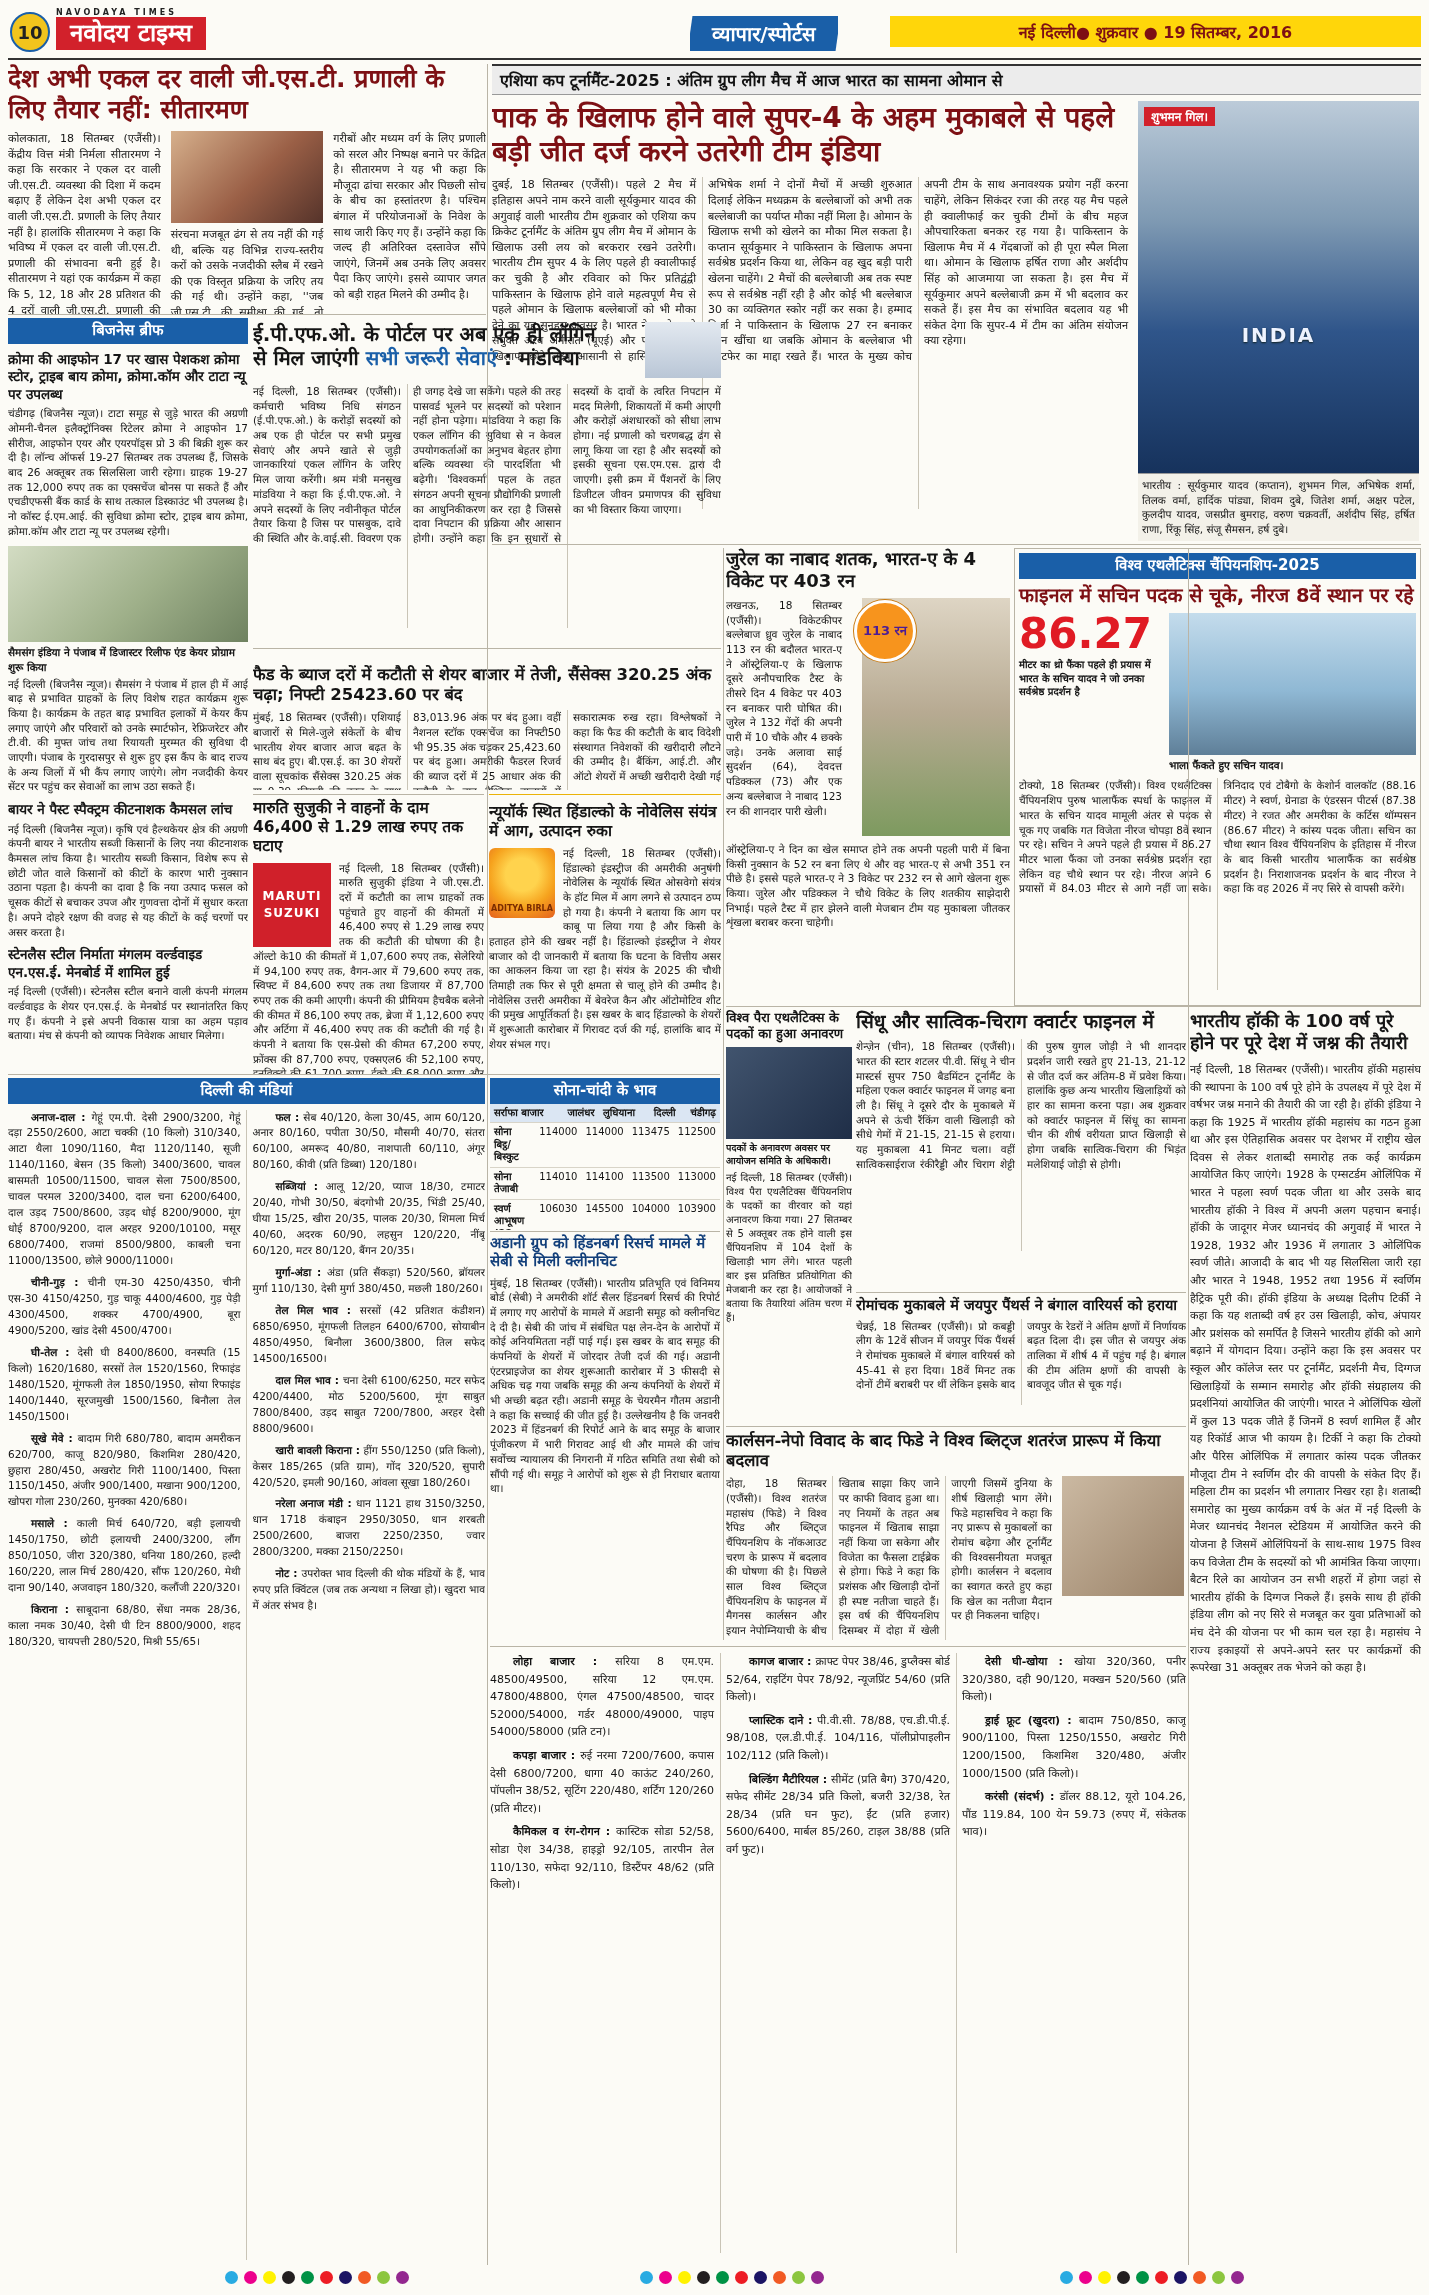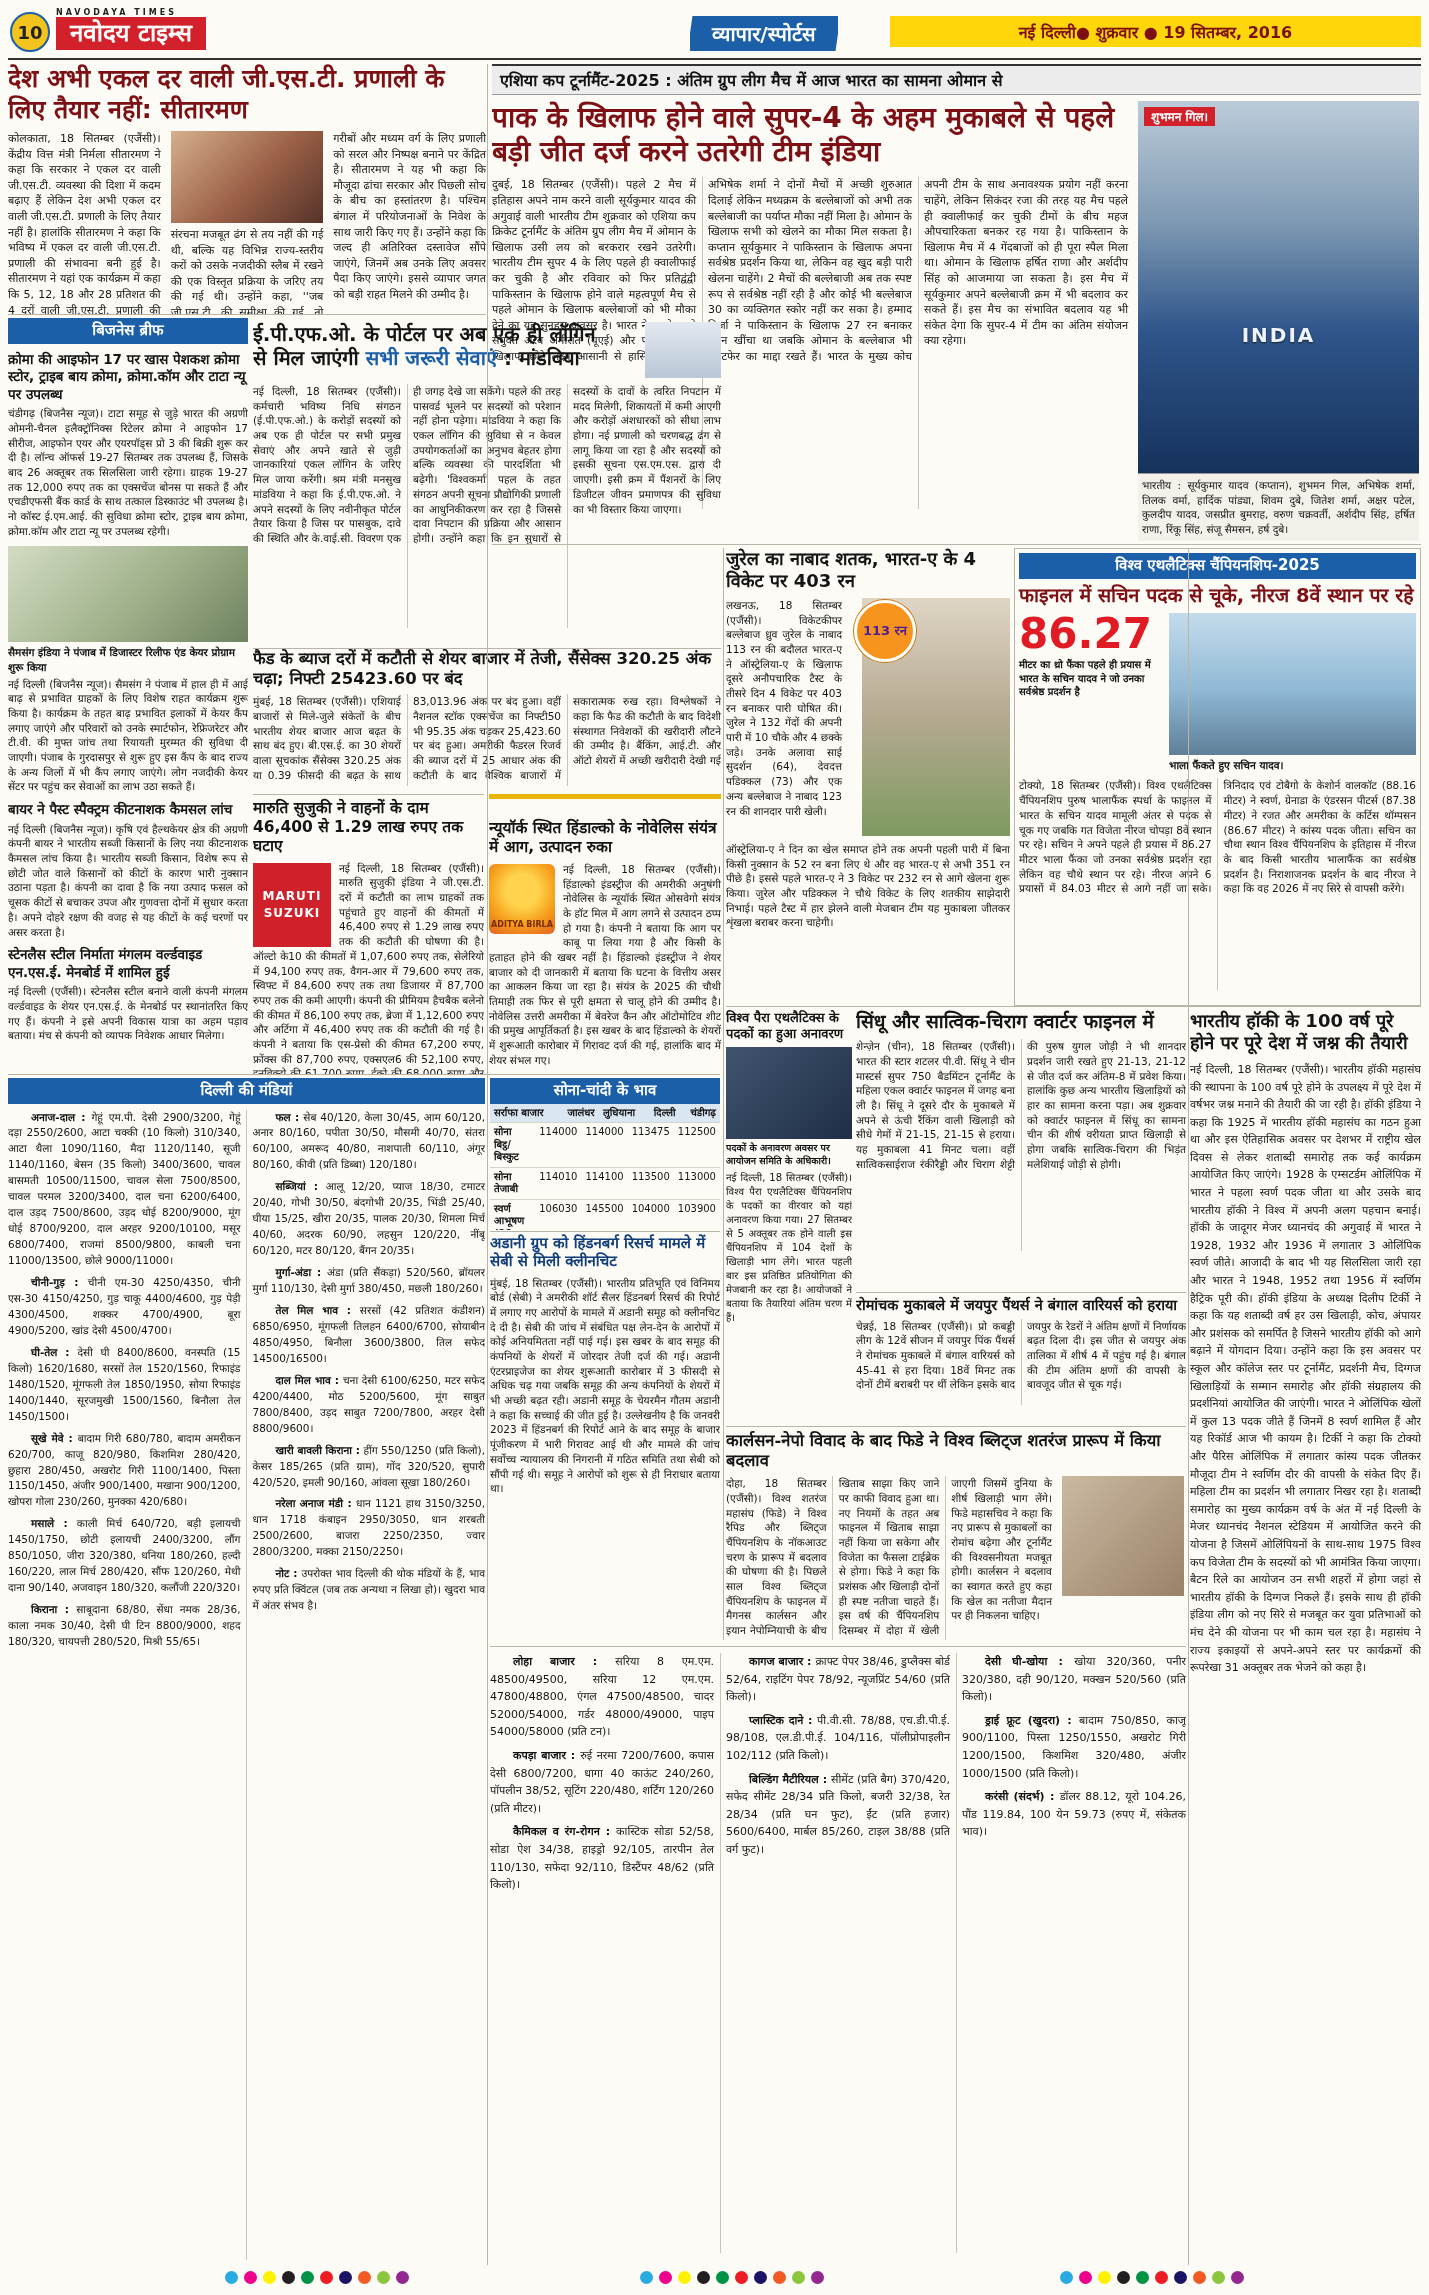--- a/index.html
+++ b/index.html
@@ -136,37 +136,37 @@
   <section class="abs" style="left:253px;top:322px;width:468px;height:322px;">
     <div style="display:flex;gap:24px;">
       <h2 class="hl" style="font-size:20px;flex:1;"><span>ई.पी.एफ.ओ. के पोर्टल पर अब एक ही लॉगिन</span><br>
         <span>से मिल जाएंगी </span><span style="color:#1a5fa8;">सभी जरूरी सेवाएं</span><span> : मांडविया</span>
       </h2>
       <div class="photo ph-epfo" style="width:76px;height:56px;flex:0 0 auto;"></div>
     </div>
     <div class="bt-s cols3" style="margin-top:6px;height:244px;">नई दिल्ली, 18 सितम्बर (एजैंसी)। कर्मचारी भविष्य निधि संगठन (ई.पी.एफ.ओ.) के करोड़ों सदस्यों को अब एक ही पोर्टल पर सभी प्रमुख सेवाएं और अपने खाते से जुड़ी जानकारियां एकल लॉगिन के जरिए मिल जाया करेंगी। श्रम मंत्री मनसुख मांडविया ने कहा कि ई.पी.एफ.ओ. ने अपने सदस्यों के लिए नवीनीकृत पोर्टल तैयार किया है जिस पर पासबुक, दावे की स्थिति और के.वाई.सी. विवरण एक ही जगह देखे जा सकेंगे। पहले की तरह पासवर्ड भूलने पर सदस्यों को परेशान नहीं होना पड़ेगा। मांडविया ने कहा कि एकल लॉगिन की सुविधा से न केवल उप‍योगकर्ताओं का अनुभव बेहतर होगा बल्कि व्यवस्था की पारदर्शिता भी बढ़ेगी। 'विश्वकर्मा' पहल के तहत संगठन अपनी सूचना प्रौद्योगिकी प्रणाली का आधुनिकीकरण कर रहा है जिससे दावा निपटान की प्रक्रिया और आसान होगी। उन्होंने कहा कि इन सुधारों से सदस्यों के दावों के त्वरित निपटान में मदद मिलेगी, शिकायतों में कमी आएगी और करोड़ों अंशधारकों को सीधा लाभ होगा। नई प्रणाली को चरणबद्ध ढंग से लागू किया जा रहा है और सदस्यों को इसकी सूचना एस.एम.एस. द्वारा दी जाएगी। इसी क्रम में पैंशनरों के लिए डिजीटल जीवन प्रमाणपत्र की सुविधा का भी विस्तार किया जाएगा।</div>
   </section>
 
-  <section class="abs" style="left:253px;top:648px;width:468px;height:142px;border-top:1px solid #b9b4a6;padding-top:0;">
+  <section class="abs" style="left:253px;top:648px;width:468px;height:142px;border-top:1px solid #b9b4a6;padding-top:16px;">
     <h2 class="hl" style="font-size:16.5px;">फैड के ब्याज दरों में कटौती से शेयर बाजार में तेजी, सैंसेक्स 320.25 अंक चढ़ा; निफ्टी 25423.60 पर बंद</h2>
     <div class="bt-s cols3" style="margin-top:5px;height:92px;">मुंबई, 18 सितम्बर (एजैंसी)। एशियाई बाजारों से मिले-जुले संकेतों के बीच भारतीय शेयर बाजार आज बढ़त के साथ बंद हुए। बी.एस.ई. का 30 शेयरों वाला सूचकांक सैंसेक्स 320.25 अंक या 0.39 फीसदी की बढ़त के साथ 83,013.96 अंक पर बंद हुआ। वहीं नैशनल स्टॉक एक्सचेंज का निफ्टी50 भी 95.35 अंक चढ़कर 25,423.60 पर बंद हुआ। अमरीकी फैडरल रिजर्व की ब्याज दरों में 25 आधार अंक की कटौती के बाद वैश्विक बाजारों में सकारात्मक रुख रहा। विश्लेषकों ने कहा कि फैड की कटौती के बाद विदेशी संस्थागत निवेशकों की खरीदारी लौटने की उम्मीद है। बैंकिंग, आई.टी. और ऑटो शेयरों में अच्छी खरीदारी देखी गई जबकि एफ.एम.सी.जी. शेयरों में मुनाफावसूली रही।</div>
   </section>
 
   <section class="abs" style="left:253px;top:794px;width:231px;height:280px;border-top:1px solid #b9b4a6;padding-top:4px;">
     <h2 class="hl" style="font-size:15.5px;">मारुति सुजुकी ने वाहनों के दाम 46,400 से 1.29 लाख रुपए तक घटाए</h2>
     <div class="bt-s" style="margin-top:5px;">
       <span class="logo-maruti">
         <span>MARUTI</span>
         <span>SUZUKI</span>
       </span>
       <span>नई दिल्ली, 18 सितम्बर (एजैंसी)। मारुति सुजुकी इंडिया ने जी.एस.टी. दरों में कटौती का लाभ ग्राहकों तक पहुंचाते हुए वाहनों की कीमतों में 46,400 रुपए से 1.29 लाख रुपए तक की कटौती की घोषणा की है। ऑल्टो के10 की कीमतों में 1,07,600 रुपए तक, सेलेरियो में 94,100 रुपए तक, वैगन-आर में 79,600 रुपए तक, स्विफ्ट में 84,600 रुपए तक तथा डिजायर में 87,700 रुपए तक की कमी आएगी। कंपनी की प्रीमियम हैचबैक बलेनो की कीमत में 86,100 रुपए तक, ब्रेजा में 1,12,600 रुपए और अर्टिगा में 46,400 रुपए तक की कटौती की गई है। कंपनी ने बताया कि एस-प्रेसो की कीमत 67,200 रुपए, फ्रोंक्स की 87,700 रुपए, एक्सएल6 की 52,100 रुपए, इनविक्टो की 61,700 रुपए, ईको की 68,000 रुपए और ग्रैंड विटारा की कीमत 1,07,000 रुपए तक घटाई गई है। नई कीमतें तत्काल प्रभाव से लागू हो गई हैं।</span>
     </div>
   </section>
 
-  <section class="abs" style="left:489px;top:794px;width:232px;height:280px;border-top:5px solid #eab308;padding-top:20px;">
+  <section class="abs" style="left:489px;top:794px;width:232px;height:280px;border-top:1px solid #eab308;padding-top:8px;">
     <h2 class="hl" style="font-size:15.5px;">न्यूयॉर्क स्थित हिंडाल्को के नोवेलिस संयंत्र में आग, उत्पादन रुका</h2>
     <div class="bt-s" style="margin-top:5px;">
       <span class="logo-birla">ADITYA BIRLA</span>
       <span>नई दिल्ली, 18 सितम्बर (एजैंसी)। हिंडाल्को इंडस्ट्रीज की अमरीकी अनुषंगी नोवेलिस के न्यूयॉर्क स्थित ओसवेगो संयंत्र के हॉट मिल में आग लगने से उत्पादन ठप्प हो गया है। कंपनी ने बताया कि आग पर काबू पा लिया गया है और किसी के हताहत होने की खबर नहीं है। हिंडाल्को इंडस्ट्रीज ने शेयर बाजार को दी जानकारी में बताया कि घटना के वित्तीय असर का आकलन किया जा रहा है। संयंत्र के 2025 की चौथी तिमाही तक फिर से पूरी क्षमता से चालू होने की उम्मीद है। नोवेलिस उत्तरी अमरीका में बेवरेज कैन और ऑटोमोटिव शीट की प्रमुख आपूर्तिकर्ता है। इस खबर के बाद हिंडाल्को के शेयरों में शुरूआती कारोबार में गिरावट दर्ज की गई, हालांकि बाद में शेयर संभल गए।</span>
     </div>
   </section>
 
   <section class="abs" style="left:726px;top:548px;width:284px;height:458px;">
     <h2 class="hl" style="font-size:18px;">जुरेल का नाबाद शतक, भारत-ए के 4 विकेट पर 403 रन</h2>
     <div class="flexrow" style="margin-top:6px;">

